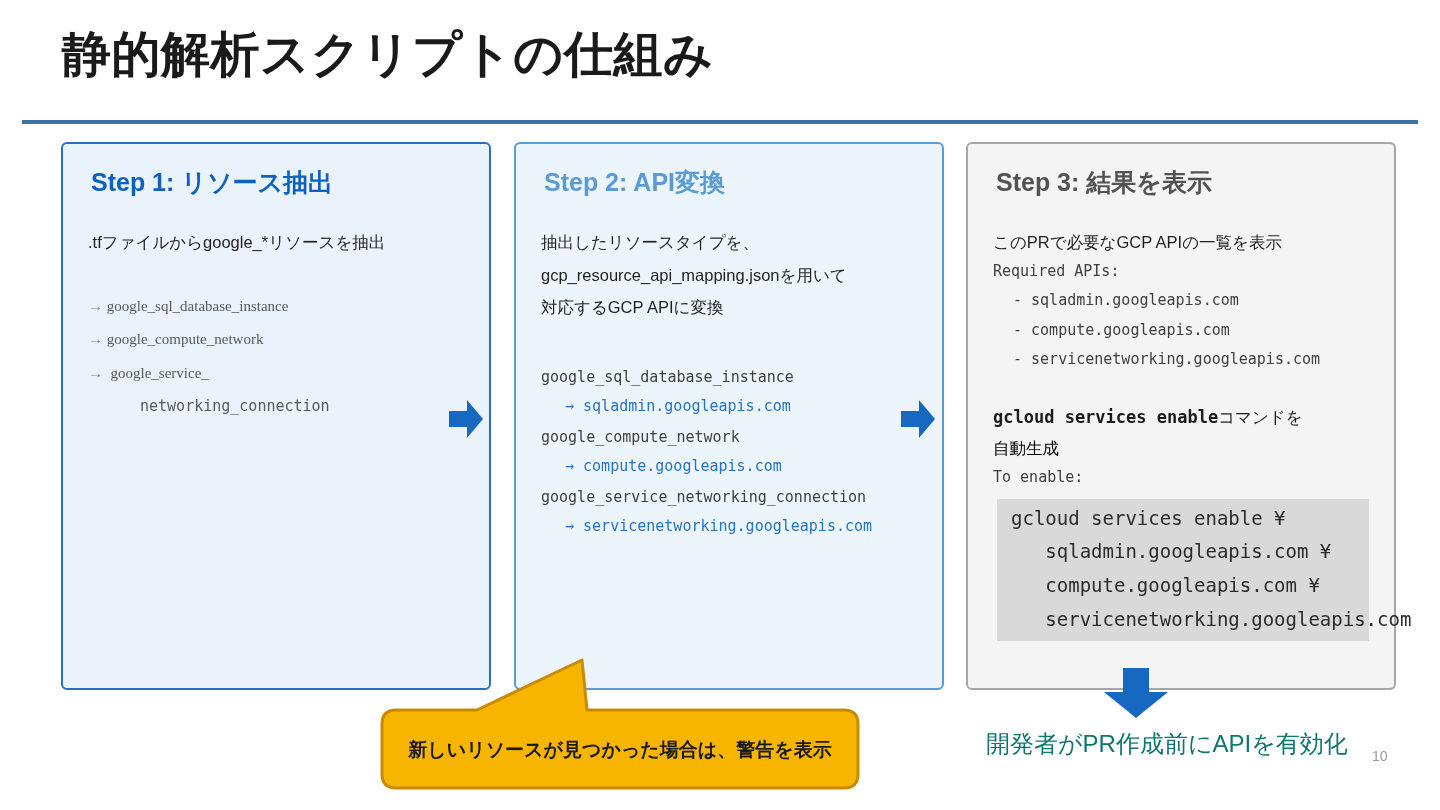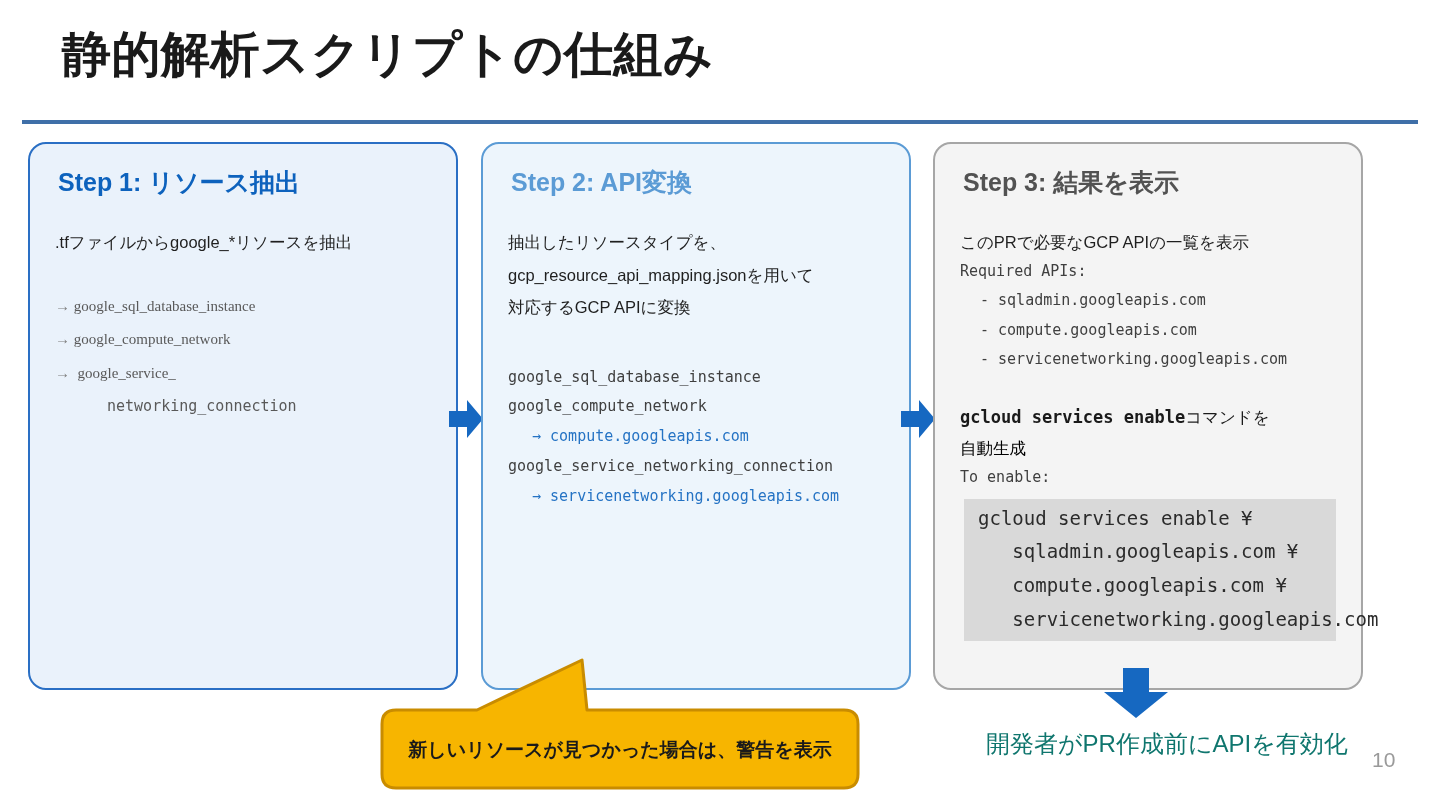--- a/index.html
+++ b/index.html
@@ -40,21 +40,22 @@
     top: 120px;
     width: 1396px;
     height: 4px;
     background: #3f6fa8;
   }
 
   
   .step-box {
     position: absolute;
     box-sizing: border-box;
-    border-radius: 18px;
+    border-radius: 6px;
+    margin-left: 33px;
   }
   .step-box.step1 {
     left: 28px;
     top: 142px;
     width: 430px;
     height: 548px;
     background: #eaf2fb;
     border: 2px solid #2a6fc4;
   }
   .step-box.step2 {
@@ -245,21 +246,21 @@
     font-size: 24px;
     color: #0f766e;
     white-space: nowrap;
   }
 
   
   .page-num {
     position: absolute;
     left: 1372px;
     top: 748px;
-    font-size: 21px;
+    font-size: 14px;
     color: #9a9a9a;
   }
 </style>
 </head>
 <body>
 
 <div class="slide">
 
   <div class="slide-title">静的解析スクリプトの仕組み</div>
   <div class="title-rule"></div>
@@ -286,20 +287,21 @@
   <div class="step-box step2">
     <div class="step-title">Step 2: API変換</div>
     <div class="step-body">
       <div class="desc-lines">
         <div class="desc">抽出したリソースタイプを、</div>
         <div class="desc">gcp_resource_api_mapping.jsonを用いて</div>
         <div class="desc">対応するGCP APIに変換</div>
       </div>
       <div class="map-list">
         <div class="map-src">google_sql_database_instance</div>
+        <div class="map-dst"><span>→</span> <span>sqladmin.googleapis.com</span></div>
         <div class="map-src">google_compute_network</div>
         <div class="map-dst"><span>→</span> <span>compute.googleapis.com</span></div>
         <div class="map-src">google_service_networking_connection</div>
         <div class="map-dst"><span>→</span> <span>servicenetworking.googleapis.com</span></div>
       </div>
     </div>
   </div>
 
   <div class="arrow-right a2">
     <svg width="34" height="38" viewBox="0 0 34 38" aria-hidden="true">

